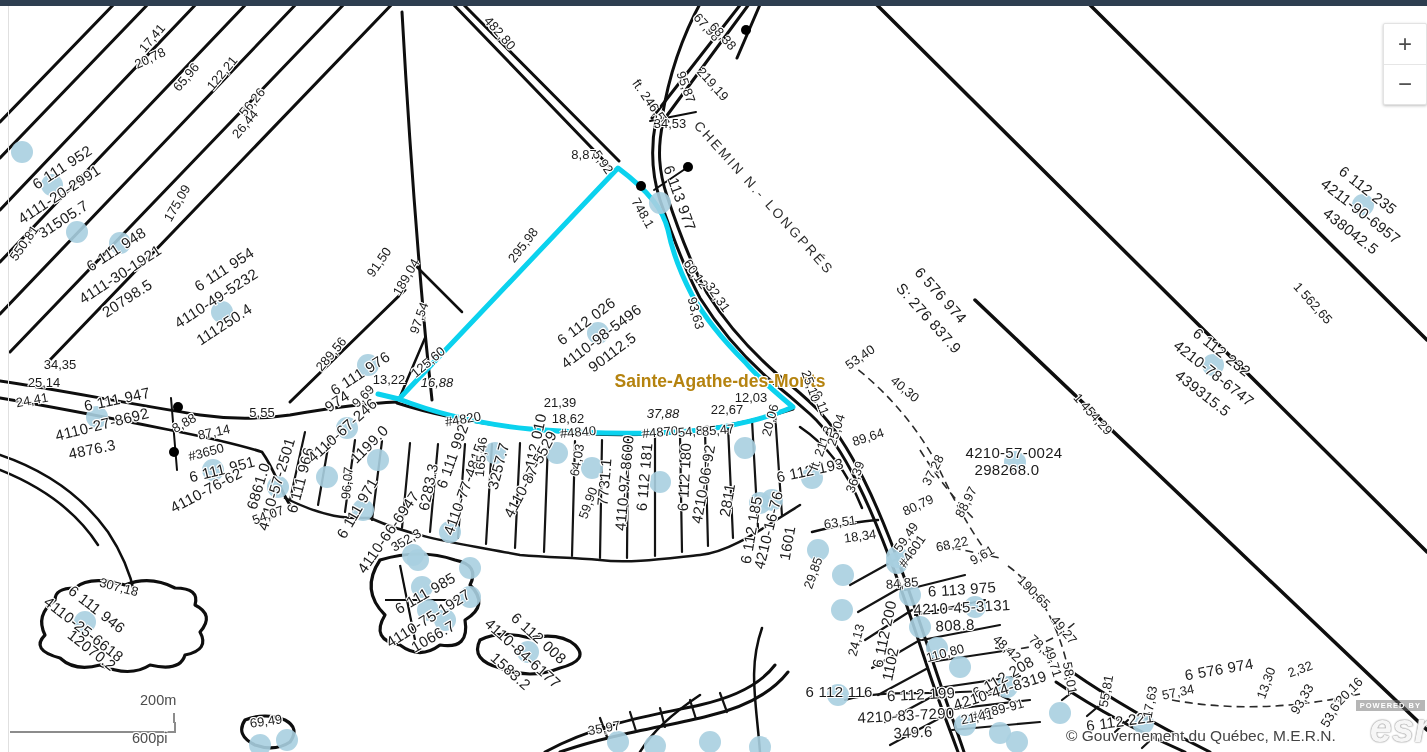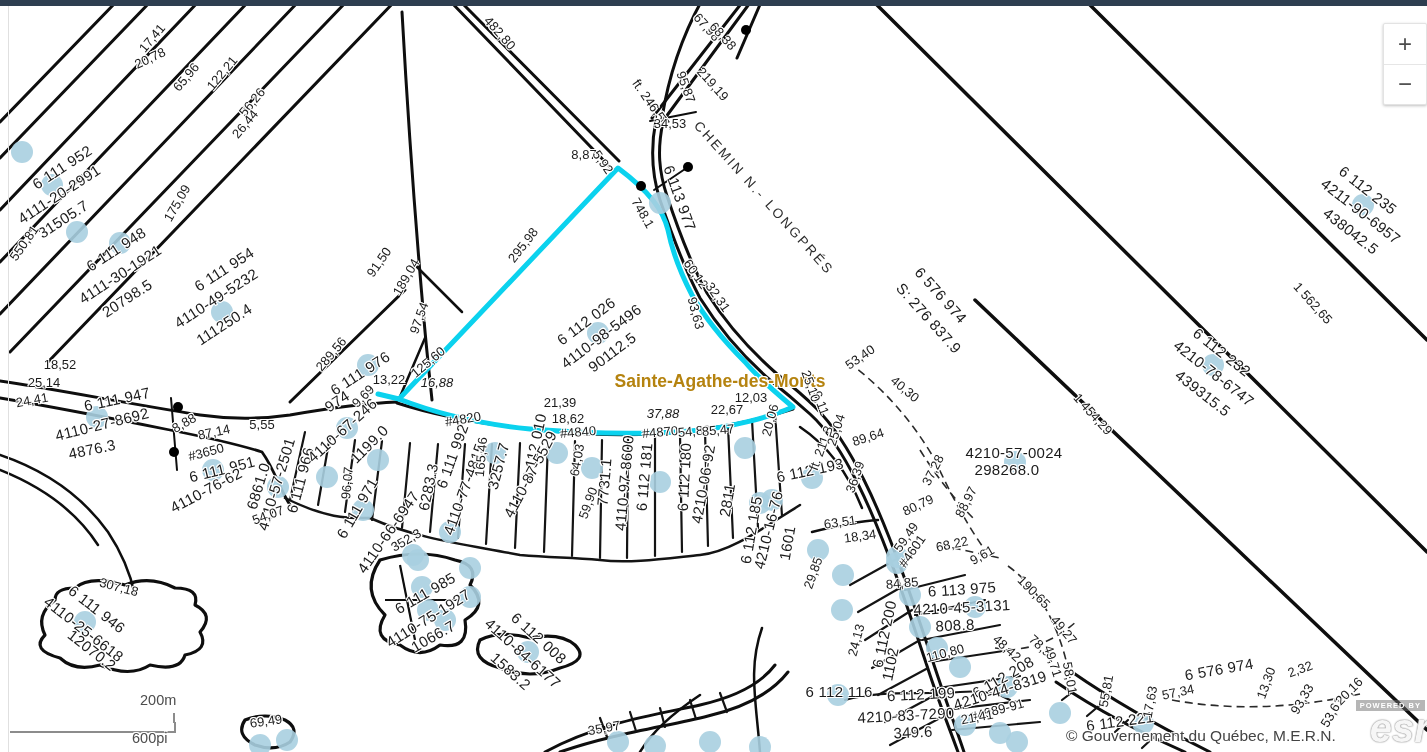--- a/index.html
+++ b/index.html
@@ -341,27 +341,27 @@
       <span class="lbl dim" style="left: 186px; top: 77px; --r: -50deg;">65,96</span>
       <span class="lbl dim" style="left: 222px; top: 73px; --r: -50deg;">122,21</span>
       <span class="lbl dim" style="left: 252px; top: 102px; --r: -50deg;">56,26</span>
       <span class="lbl dim" style="left: 245px; top: 124px; --r: -50deg;">26,44</span>
       <span class="lbl dim" style="left: 24px; top: 243px; --r: -55deg;">550,81</span>
       <span class="lbl dim" style="left: 177px; top: 203px; --r: -60deg;">175,09</span>
       <span class="lbl dim" style="left: 379px; top: 262px; --r: -55deg;">91,50</span>
       <span class="lbl dim" style="left: 406px; top: 277px; --r: -60deg;">189,04</span>
       <span class="lbl dim" style="left: 419px; top: 318px; --r: -70deg;">97,54</span>
       <span class="lbl dim" style="left: 331px; top: 354px; --r: -50deg;">289,56</span>
-      <span class="lbl dim" style="left: 60px; top: 364px; --r: 0deg;">18,52</span>
+      <span class="lbl dim" style="left: 60px; top: 364px; --r: 0deg;">34,35</span>
       <span class="lbl dim" style="left: 44px; top: 382px; --r: 0deg;">25,14</span>
       <span class="lbl dim" style="left: 32px; top: 400px; --r: -10deg;">24,41</span>
       <span class="lbl dim" style="left: 184px; top: 423px; --r: -30deg;">8,88</span>
       <span class="lbl dim" style="left: 214px; top: 432px; --r: -12deg;">87,14</span>
       <span class="lbl dim" style="left: 206px; top: 452px; --r: -15deg;">#3650</span>
-      <span class="lbl dim" style="left: 262px; top: 412px; margin-top: 12px; --r: 0deg;">5,55</span>
+      <span class="lbl dim" style="left: 262px; top: 412px; --r: 0deg;">5,55</span>
       <span class="lbl dim" style="left: 268px; top: 515px; --r: -20deg;">54,07</span>
       <span class="lbl dim" style="left: 347px; top: 483px; --r: -85deg;">96,07</span>
       <span class="lbl dim" style="left: 577px; top: 460px; --r: -80deg;">64,03</span>
       <span class="lbl dim" style="left: 588px; top: 503px; --r: -70deg;">59,90</span>
       <span class="lbl dim" style="left: 481px; top: 457px; --r: -85deg;">165,46</span>
       <span class="lbl dim" style="left: 406px; top: 540px; --r: -30deg;">352,3</span>
       <span class="lbl dim" style="left: 770px; top: 420px; --r: -75deg;">20,06</span>
       <span class="lbl dim" style="left: 463px; top: 419px; --r: -10deg;">#4820</span>
       <span class="lbl dim" style="left: 578px; top: 432px; --r: -5deg;">#4840</span>
       <span class="lbl dim" style="left: 660px; top: 432px; --r: -5deg;">#4870</span>

